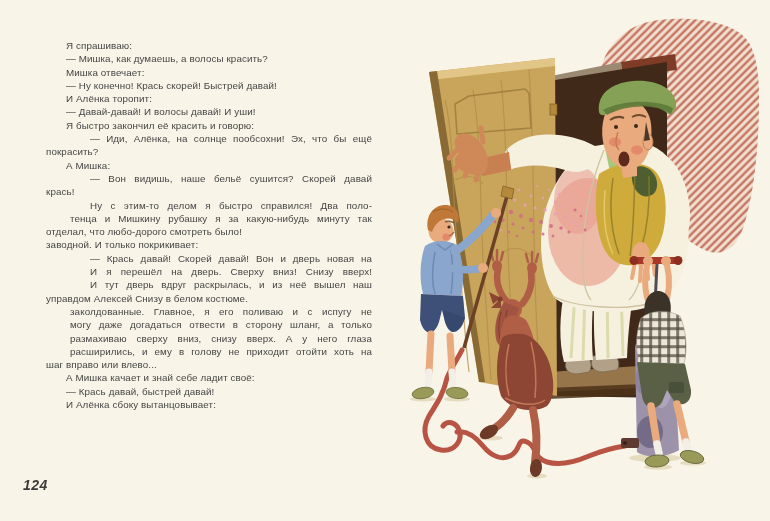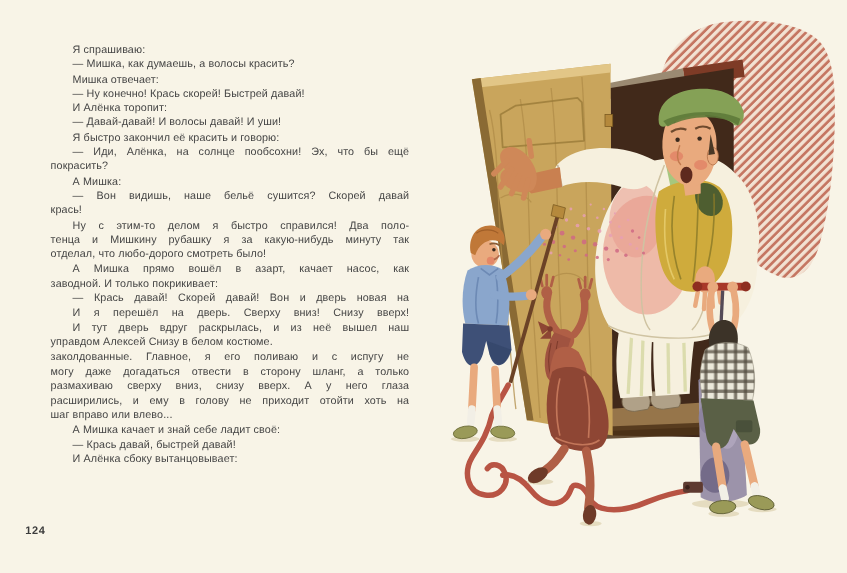--- a/index.html
+++ b/index.html
@@ -9,24 +9,24 @@
     font-family:"Liberation Sans", sans-serif;
   }
   .spread{position:absolute;inset:0;}
   .text-block{
     position:absolute;left:46px;top:39px;width:326px;
     color:var(--ink,#454545);
     font-size:9.8px;line-height:13.3px;letter-spacing:.1px;
   }
   .line{white-space:nowrap;}
   .line.indent{text-indent:20px;}
-  .line.just{white-space:normal;text-align:justify;text-align-last:justify;}
+  .line.just{white-space:normal;text-align:justify;text-align-last:justify;margin-left:24px;}
   .page-number{
     position:absolute;left:23px;top:477px;
-    font-size:10px;font-weight:bold;color:#3c3c3c;
+    font-size:14px;font-weight:bold;font-style:italic;color:#3c3c3c;
     letter-spacing:.5px;
   }
   .illustration{position:absolute;left:385px;top:0;width:385px;height:521px;}
 
   
   .f-wood{fill:var(--door-wood)}
   .f-suit{fill:var(--suit)}
   .f-skin{fill:var(--skin)}
   .s-skin{stroke:var(--skin)}
   .f-paint{fill:var(--paint-skin)}
@@ -46,21 +46,20 @@
       <div class="line indent">— Давай-давай! И волосы давай! И уши!</div>
       <div class="line indent">Я быстро закончил её красить и говорю:</div>
       <div class="line indent just">— Иди, Алёнка, на солнце пообсохни! Эх, что бы ещё</div>
       <div class="line">покрасить?</div>
       <div class="line indent">А Мишка:</div>
       <div class="line indent just">— Вон видишь, наше бельё сушится? Скорей давай</div>
       <div class="line">крась!</div>
       <div class="line indent just">Ну с этим-то делом я быстро справился! Два поло-</div>
       <div class="line just">тенца и Мишкину рубашку я за какую-нибудь минуту так</div>
       <div class="line">отделал, что любо-дорого смотреть было!</div>
-      <div class="line indent just">А Мишка прямо вошёл в азарт, качает насос, как</div>
       <div class="line">заводной. И только покрикивает:</div>
       <div class="line indent just">— Крась давай! Скорей давай! Вон и дверь новая на</div>
       <div class="line indent just">И я перешёл на дверь. Сверху вниз! Снизу вверх!</div>
       <div class="line indent just">И тут дверь вдруг раскрылась, и из неё вышел наш</div>
       <div class="line">управдом Алексей Снизу в белом костюме.</div>
       <div class="line just">заколдованные. Главное, я его поливаю и с испугу не</div>
       <div class="line just">могу даже догадаться отвести в сторону шланг, а только</div>
       <div class="line just">размахиваю сверху вниз, снизу вверх. А у него глаза</div>
       <div class="line just">расширились, и ему в голову не приходит отойти хоть на</div>
       <div class="line">шаг вправо или влево...</div>

